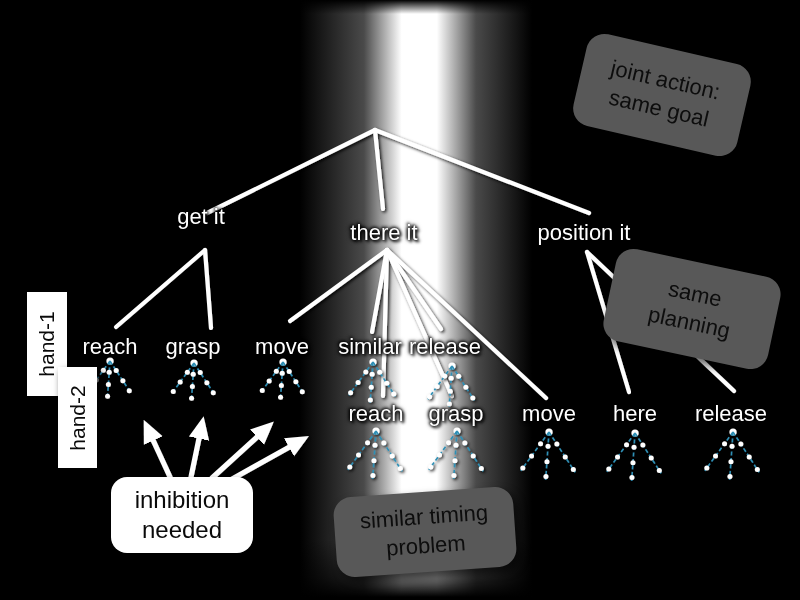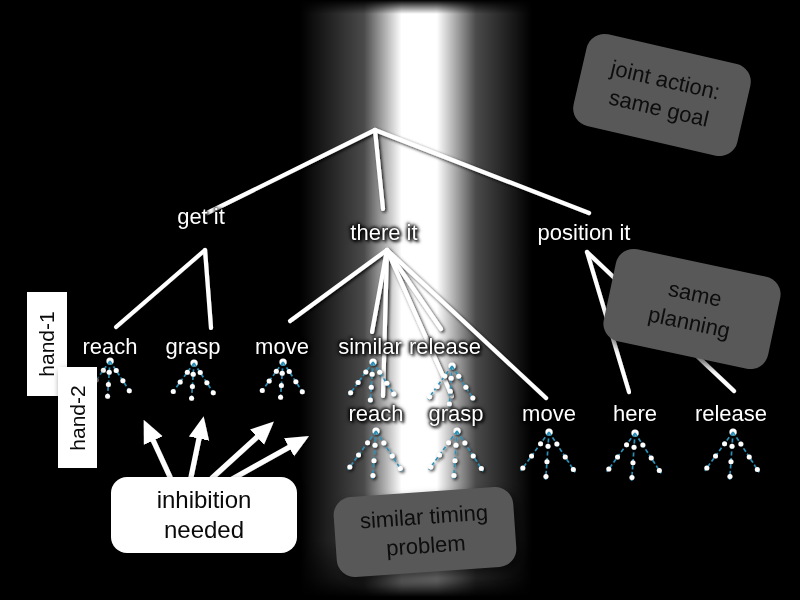--- a/index.html
+++ b/index.html
@@ -29,21 +29,21 @@
   #callout-timing{left:335px;top:492px;width:180px;height:80px;transform:rotate(-4deg);}
   .whitebox{
     position:absolute;background:#fff;color:#0a0a0a;
     display:flex;align-items:center;justify-content:center;text-align:center;
     box-shadow:3px 4px 7px rgba(0,0,0,0.8);
   }
   #hand1{left:27px;top:292px;width:40px;height:104px;}
   #hand2{left:58px;top:367px;width:39px;height:101px;}
   .handbox span{display:inline-block;transform:rotate(-90deg);font-size:21px;white-space:nowrap;}
   #callout-inhibition{
-    left:111px;top:477px;width:186px;height:76px;border-radius:16px;
+    left:111px;top:477px;width:142px;height:76px;border-radius:16px;
     font-size:24px;line-height:1.25;white-space:pre-line;
   }
 </style>
 </head>
 <body>
 
 <div id="stage">
 
   <svg id="graphics" width="800" height="600">
     <defs>

